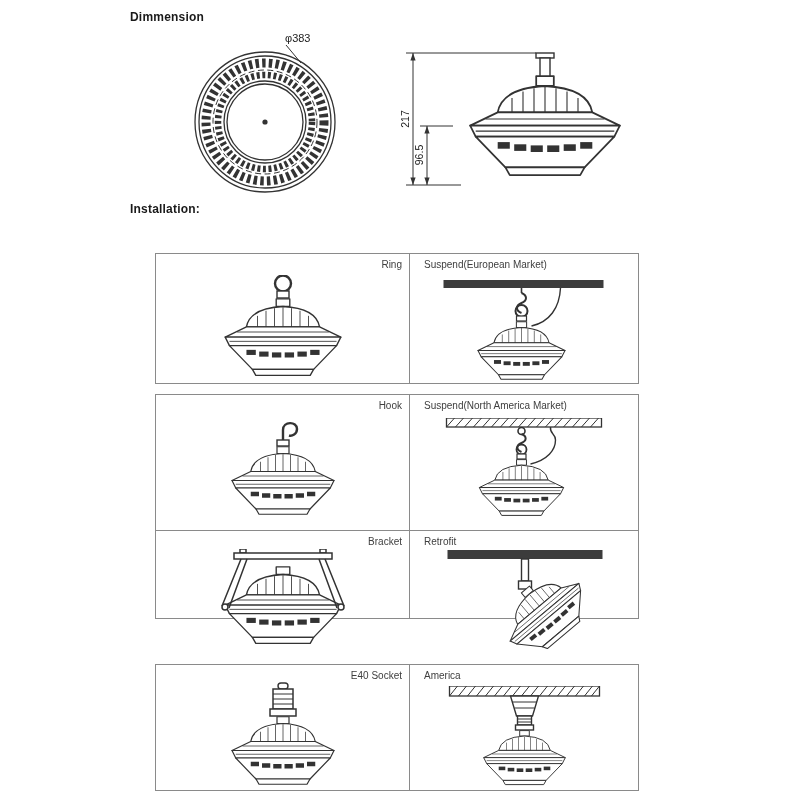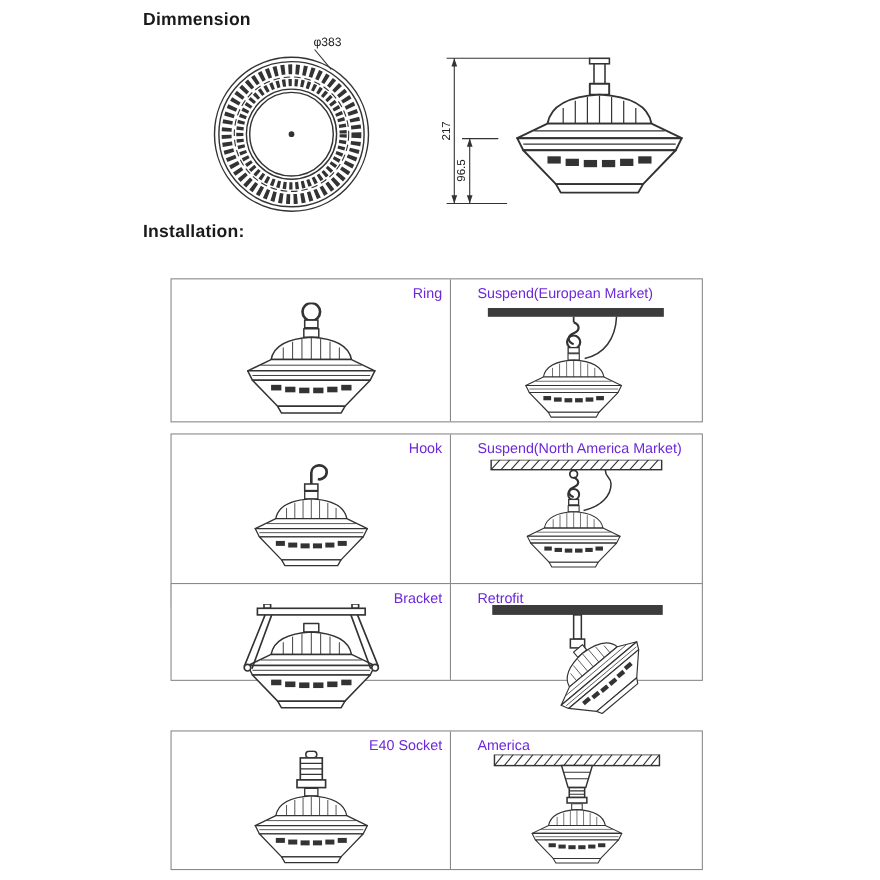--- a/index.html
+++ b/index.html
@@ -1,29 +1,29 @@
 <!DOCTYPE html>
 <html><head>
 <meta charset="utf-8">
 <style>
   * { margin:0; padding:0; box-sizing:border-box; }
   html,body { width:800px; height:800px; background:#ffffff; color:#1a1a1a;
               font-family:"Liberation Sans", sans-serif; }
   .canvas { position:relative; width:800px; height:800px; overflow:hidden; background:#fff; }
-  .heading { position:absolute; font-size:16px; font-weight:bold; letter-spacing:.2px; }
+  .heading { position:absolute; font-size:12px; font-weight:bold; letter-spacing:.2px; }
   #dim-heading  { left:130px; top:10px; }
   #inst-heading { left:130px; top:202px; }
   .fig { position:absolute; }
   .inst-row { position:absolute; left:155px; width:484px; border:1px solid #8a8a8a;
               display:flex; background:#fff; }
   .cell-left  { width:254px; border-right:1px solid #8a8a8a; position:relative; }
   .cell-right { flex:1; position:relative; }
-  .cell-label { position:absolute; top:5px; font-size:13px; color:#6d28d9; white-space:nowrap; }
+  .cell-label { position:absolute; top:5px; font-size:10px; color:#404040; white-space:nowrap; }
   .cell-left  .cell-label { right:7px; }
-  .cell-right .cell-label { left:24px;text-align:right; }
+  .cell-right .cell-label { left:14px;text-align:right; }
   .art { position:absolute; left:50%; transform:translateX(-50%); }
   svg text { font-family:"Liberation Sans", sans-serif; }
 </style>
 </head>
 <body>
 
 <div class="canvas">
 
   <svg width="0" height="0" style="position:absolute" aria-hidden="true">
     <defs>

